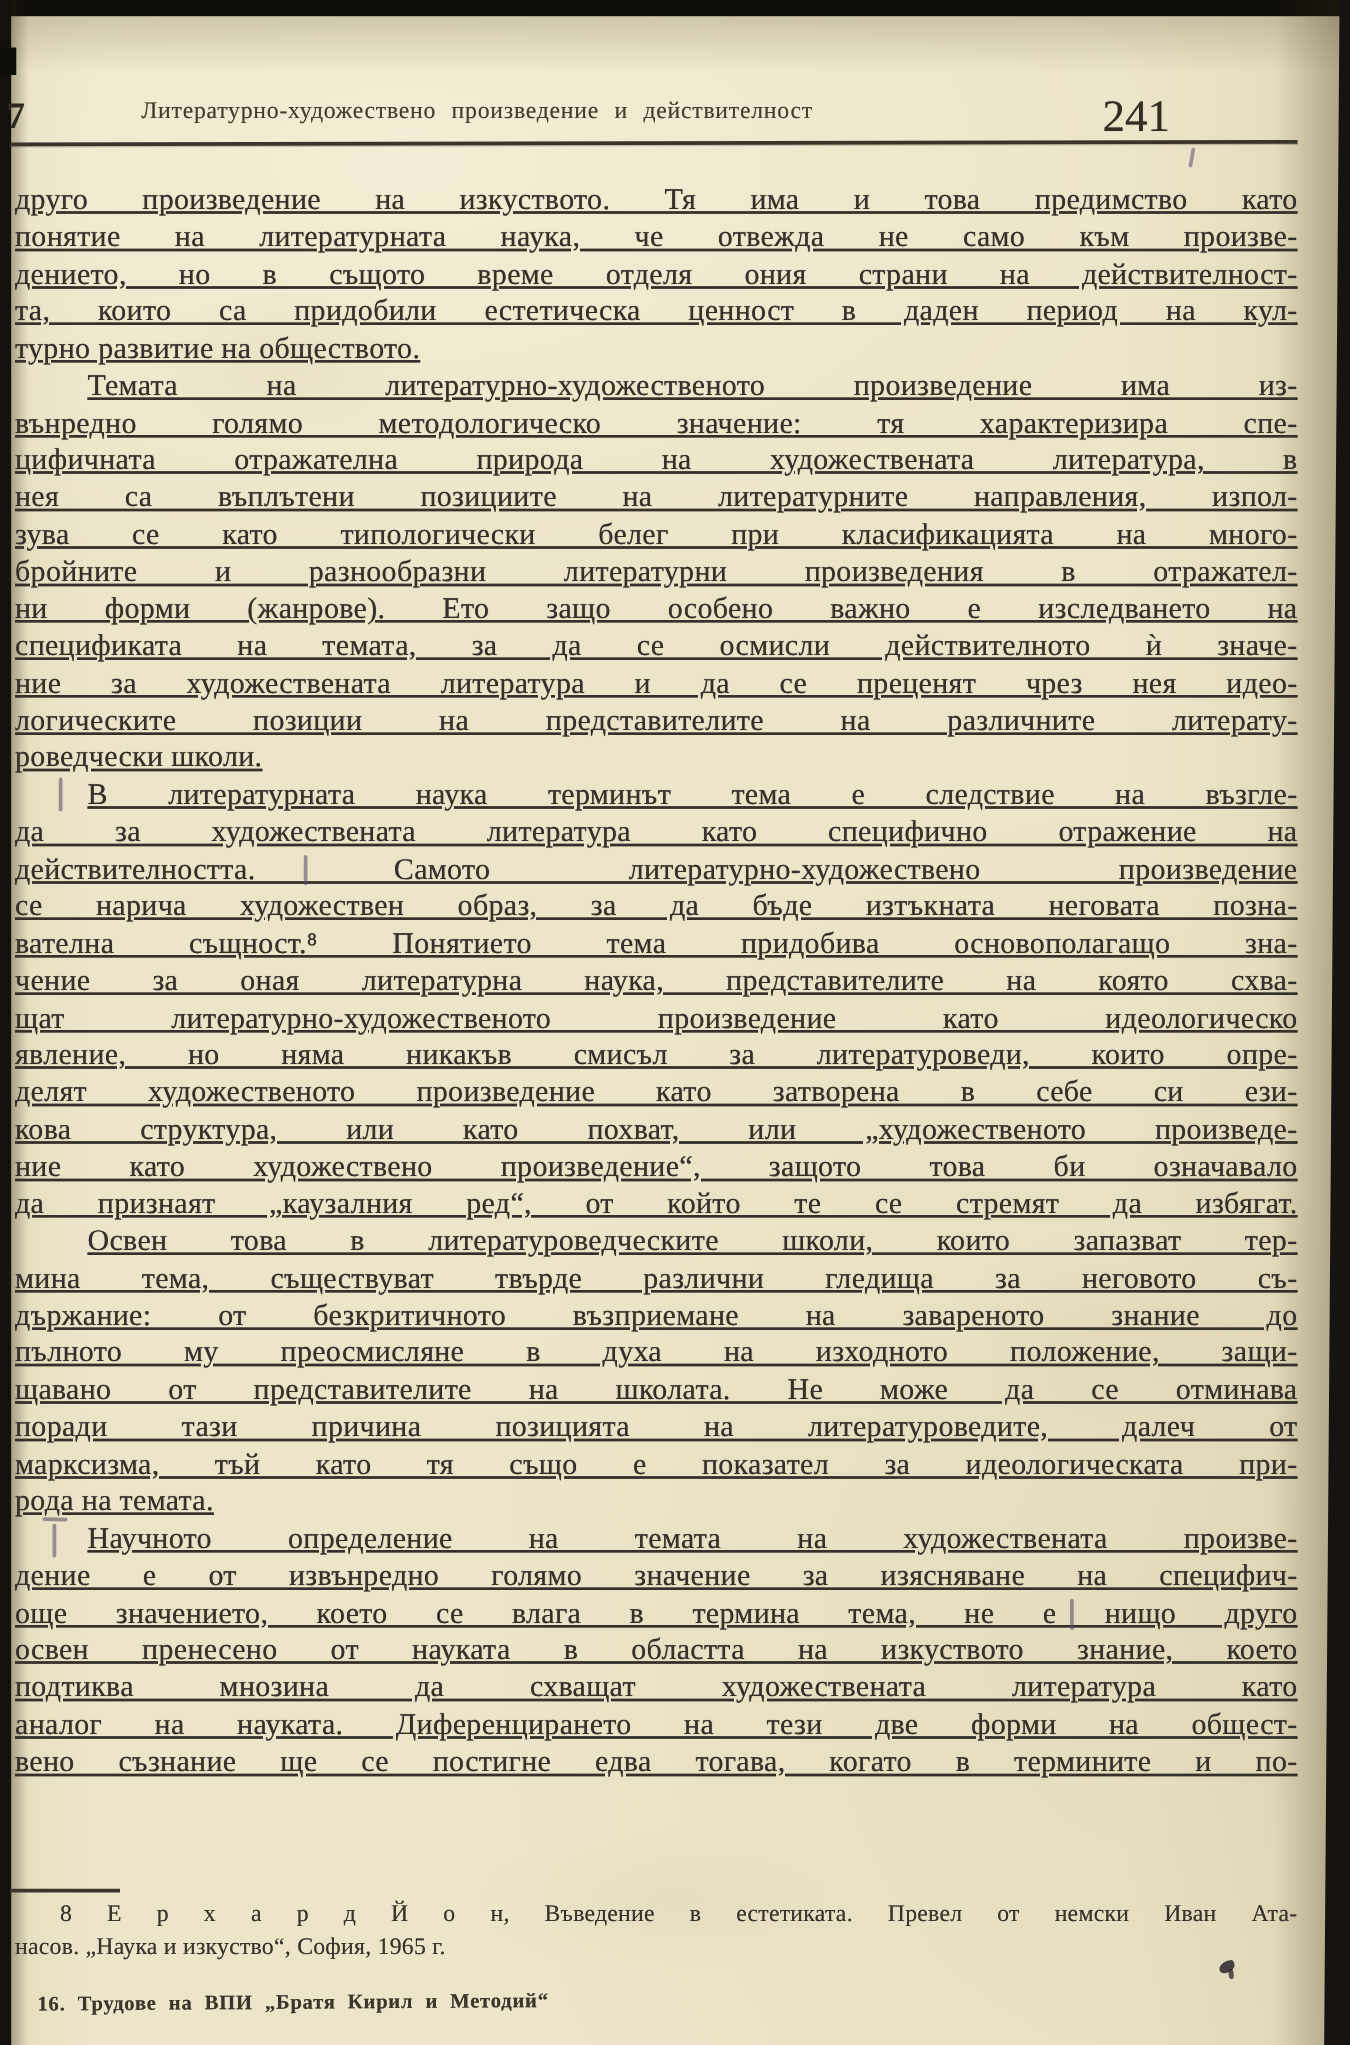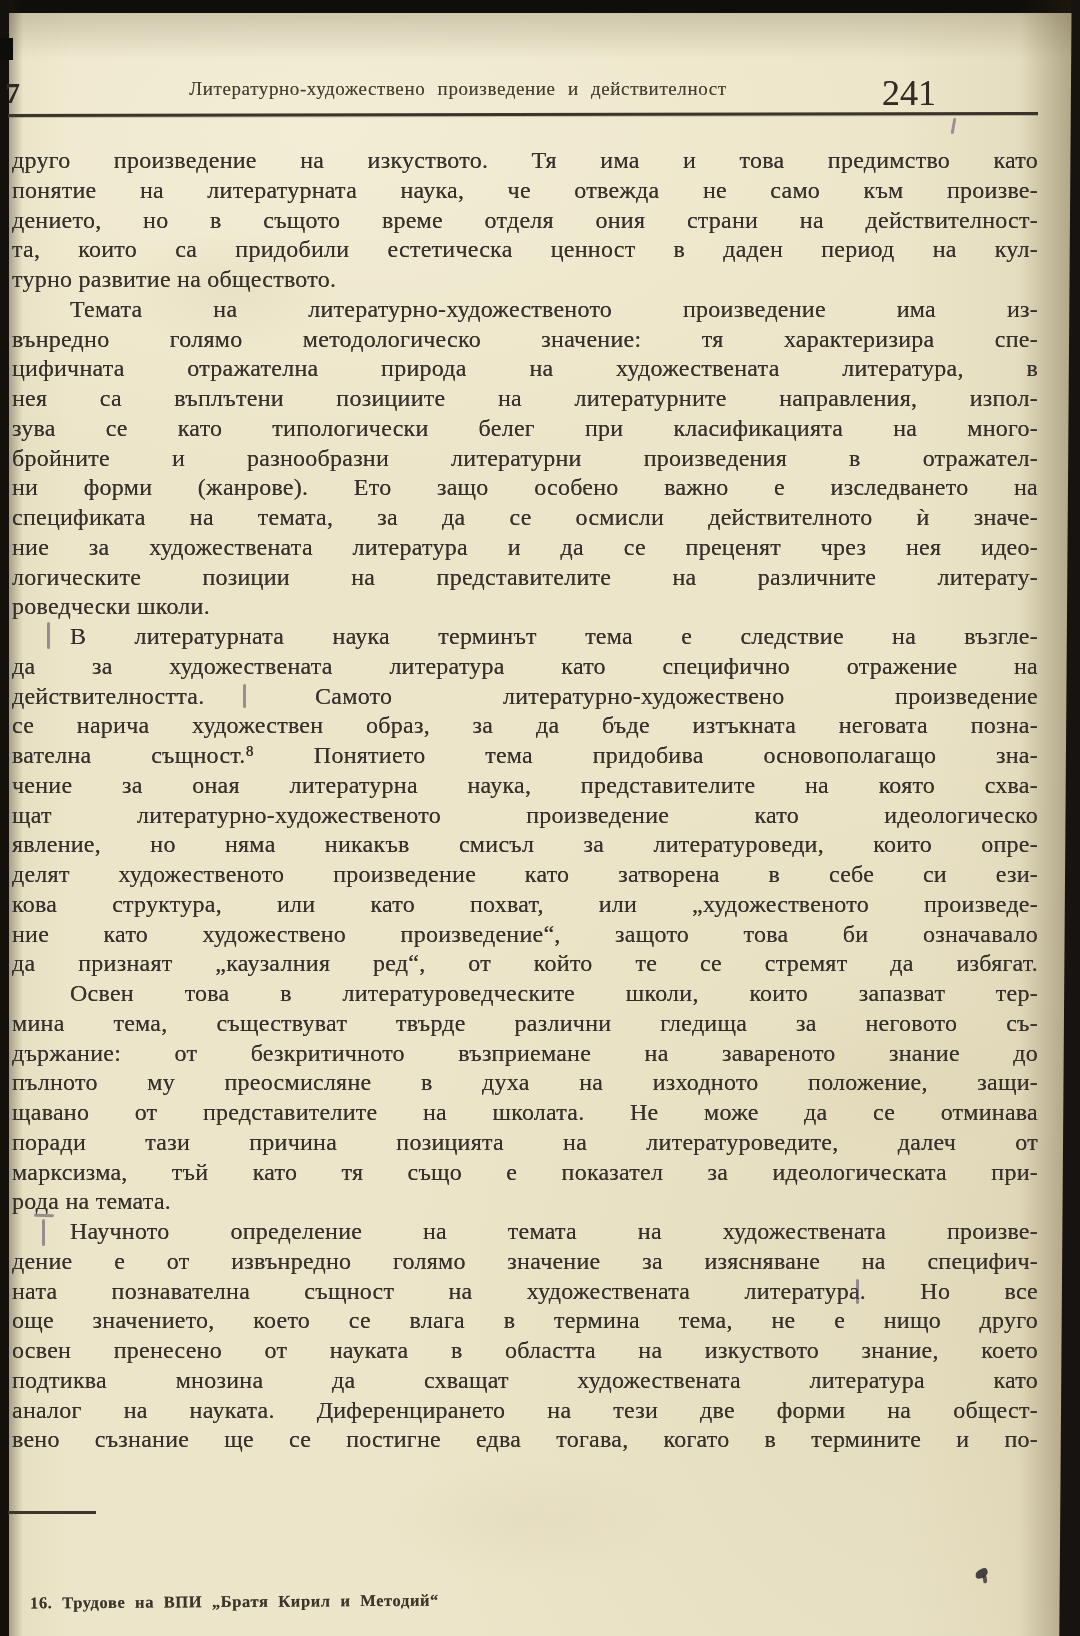--- a/index.html
+++ b/index.html
@@ -26,38 +26,38 @@
   .band-right-shadow{position:absolute;right:8px;top:0;width:52px;height:1636px;
     background:linear-gradient(90deg,rgba(60,48,24,0),rgba(60,48,24,.28));}
   .band-top-shadow{position:absolute;left:0;top:13px;width:1080px;height:46px;
     background:linear-gradient(180deg,rgba(85,72,45,.22),rgba(85,72,45,0));}
   .notch-top-left{position:absolute;left:0;top:38px;width:13px;height:22px;background:#0f0d09;}
 
   
   .margin-digit{position:absolute;left:5px;top:76px;font-size:30px;font-weight:bold;color:#2e2920;}
   .running-title{
     position:absolute;left:113px;top:78px;width:690px;
-    text-align:center;font-size:19px;letter-spacing:.6px;word-spacing:7px;
+    text-align:left;font-size:19px;letter-spacing:.6px;word-spacing:7px;
     color:#453e2f;text-shadow:0 0 .5px rgba(69,62,47,.6);
   }
   .page-number{
     position:absolute;left:882px;top:72px;width:72px;
     font-size:36px;font-weight:normal;color:#322c22;
     text-shadow:0 0 .6px rgba(50,44,34,.6);
   }
   .header-rule{
     position:absolute;left:8px;top:113px;width:1030px;height:3px;
     background:#3a342a;transform:rotate(-.12deg);box-shadow:0 1px 0 rgba(58,52,42,.25);
   }
 
   
   .body-text{
     position:absolute;left:12px;top:146px;width:1026px;
     font-size:24px;line-height:29.75px;letter-spacing:.25px;
-    color:#35302a;text-shadow:0 0 .6px rgba(53,48,42,.75);
+    color:#35302a;text-shadow:0 0 .6px rgba(53,48,42,.75);text-decoration:underline;
   }
   .para{margin:0;}
   .line{
     height:29.75px;white-space:nowrap;
     text-align:justify;text-align-last:justify;
   }
   .line.first{text-indent:58px;}
   .line.short{text-align-last:left;}
 
   
@@ -164,30 +164,33 @@
         <div class="line">държание: от безкритичното възприемане на завареното знание до</div>
         <div class="line">пълното му преосмисляне в духа на изходното положение, защи-</div>
         <div class="line">щавано от представителите на школата. Не може да се отминава</div>
         <div class="line">поради тази причина позицията на литературоведите, далеч от</div>
         <div class="line">марксизма, тъй като тя също е показател за идеологическата при-</div>
         <div class="line short">рода на темата.</div>
       </div>
       <div class="para">
         <div class="line first">Научното определение на темата на художествената произве-</div>
         <div class="line">дение е от извънредно голямо значение за изясняване на специфич-</div>
-        <div class="line">ната познавателна същност на художествената литература. Но все</div>
         <div class="line">още значението, което се влага в термина тема, не е нищо друго</div>
         <div class="line">освен пренесено от науката в областта на изкуството знание, което</div>
         <div class="line">подтиква мнозина да схващат художествената литература като</div>
         <div class="line">аналог на науката. Диференцирането на тези две форми на общест-</div>
         <div class="line">вено съзнание ще се постигне едва тогава, когато в термините и по-</div>
       </div>
     </div>
 
   <div class="footnote-rule"></div>
+  <div class="footnote">
+      <div class="fn-line first">8 Е р х а р д  Й о н, Въведение в естетиката. Превел от немски Иван Ата-</div>
+      <div class="fn-line">насов. „Наука и изкуство“, София, 1965 г.</div>
+    </div>
 
   <div class="colophon">16. Трудове на ВПИ „Братя Кирил и Методий“</div>
 
   <div class="pmark pm-slash"></div>
   <div class="pmark pm-b3"></div>
   <div class="pmark pm-deistv"></div>
   <div class="pmark pm-under"></div>
   <div class="pmark pm-b5"></div>
   <div class="pmark pm-lit"></div>
   <div class="pm-blot" style="position:absolute;"></div>

